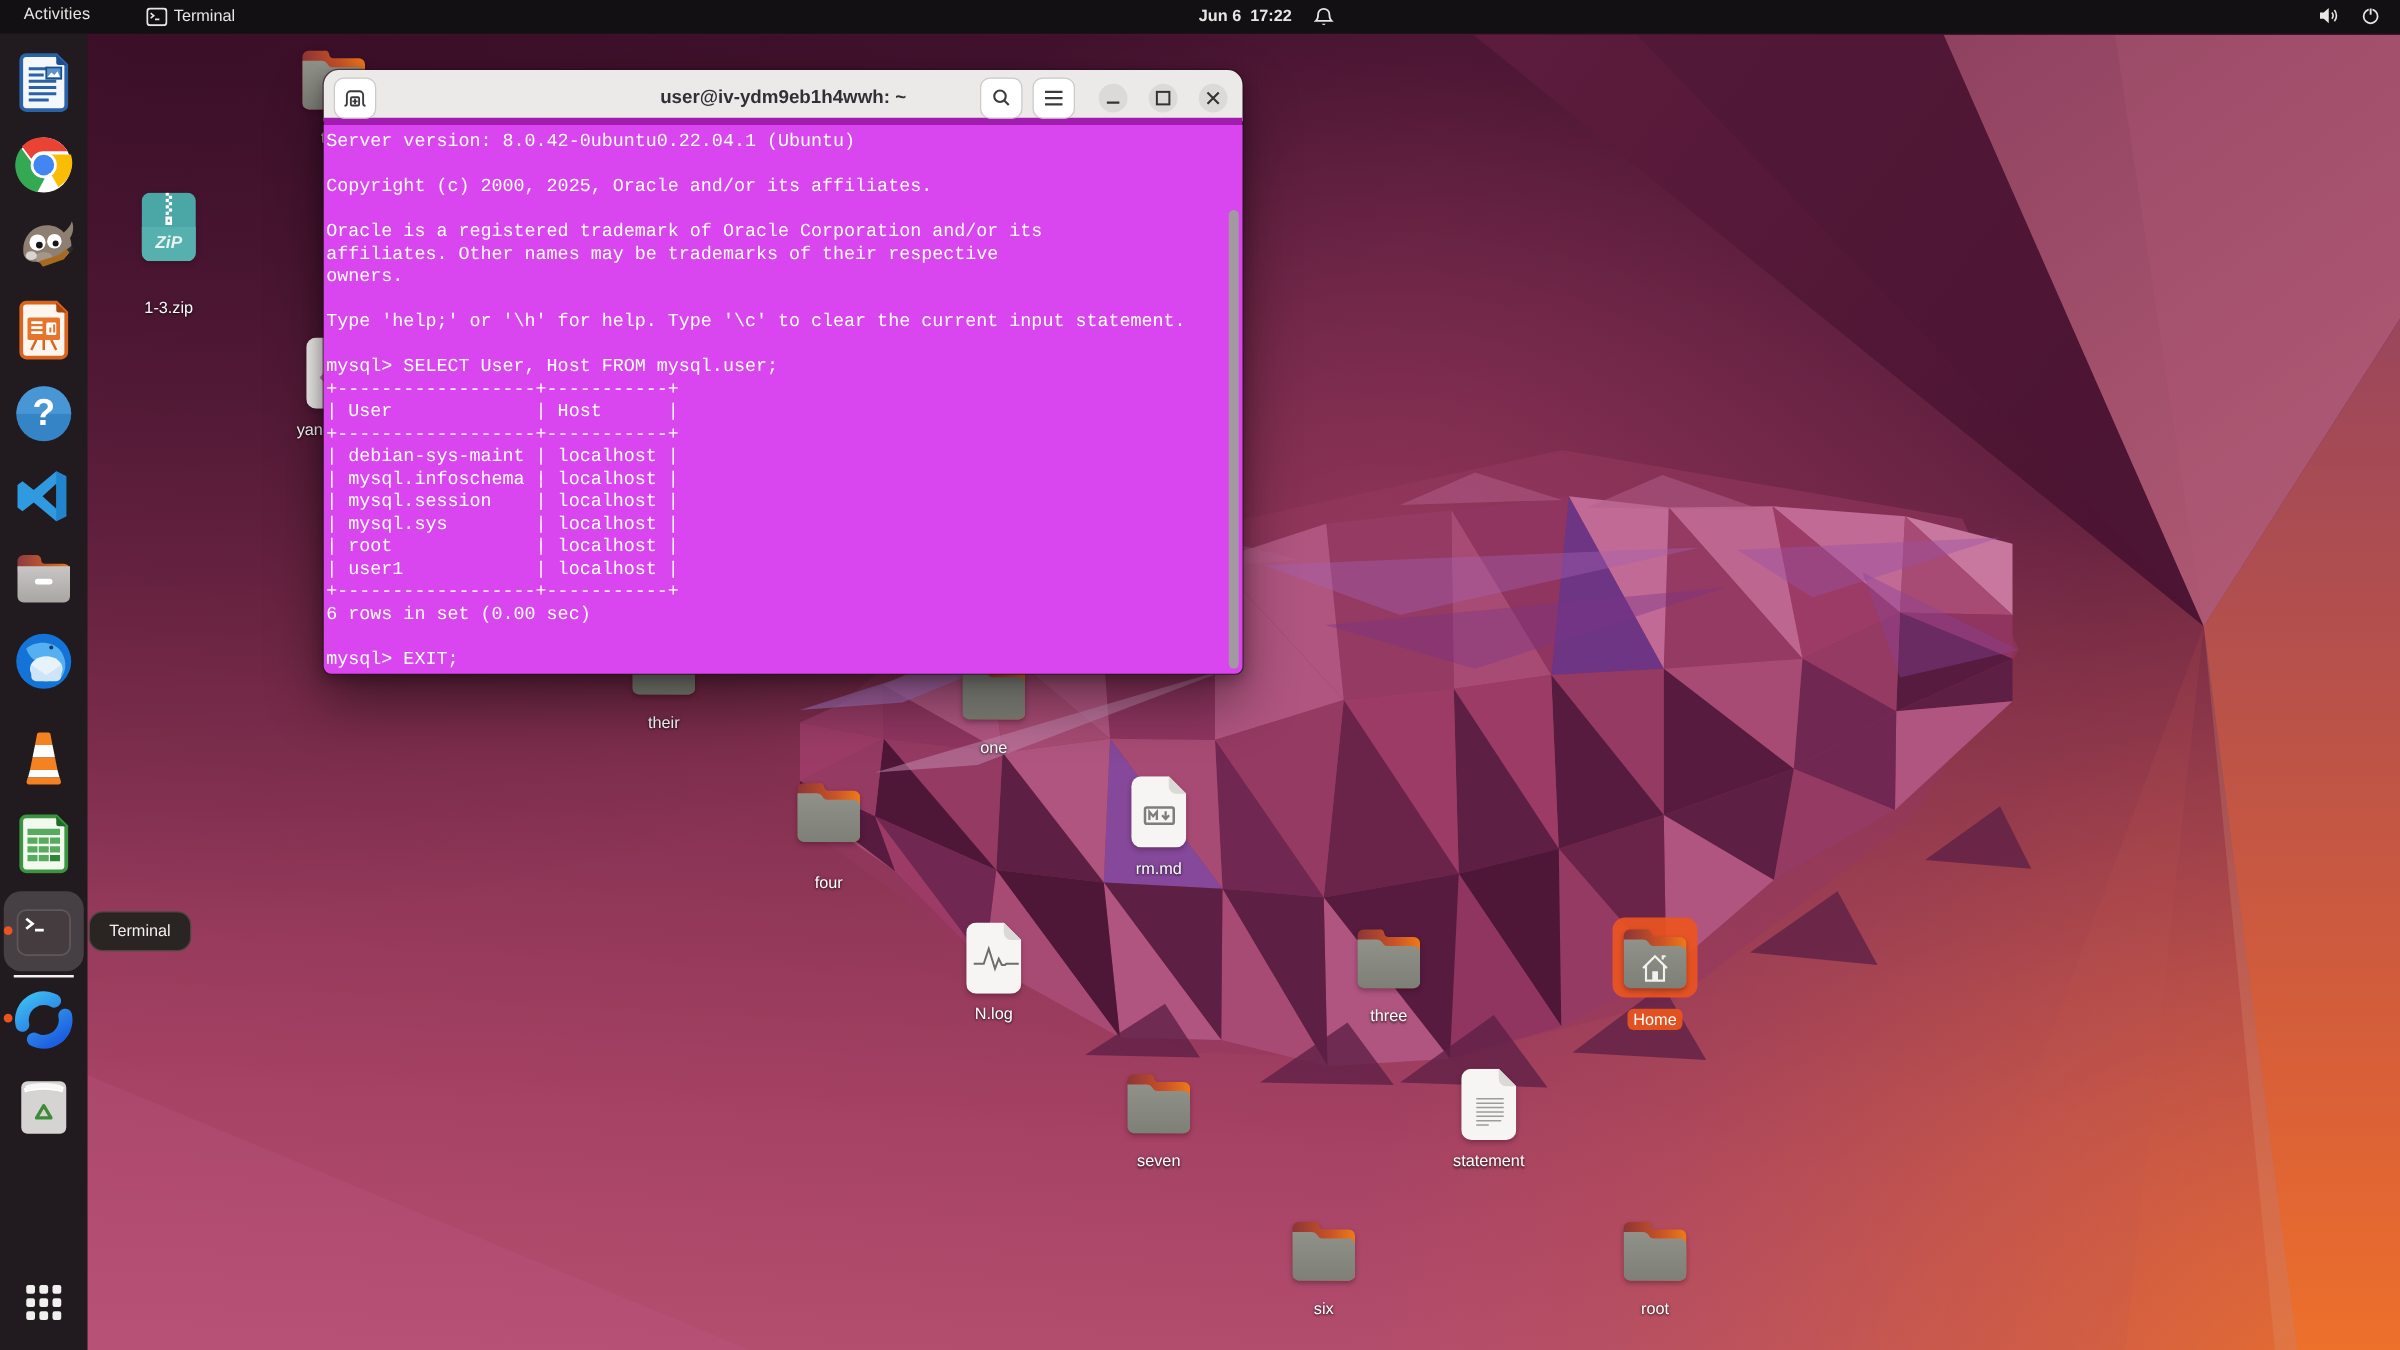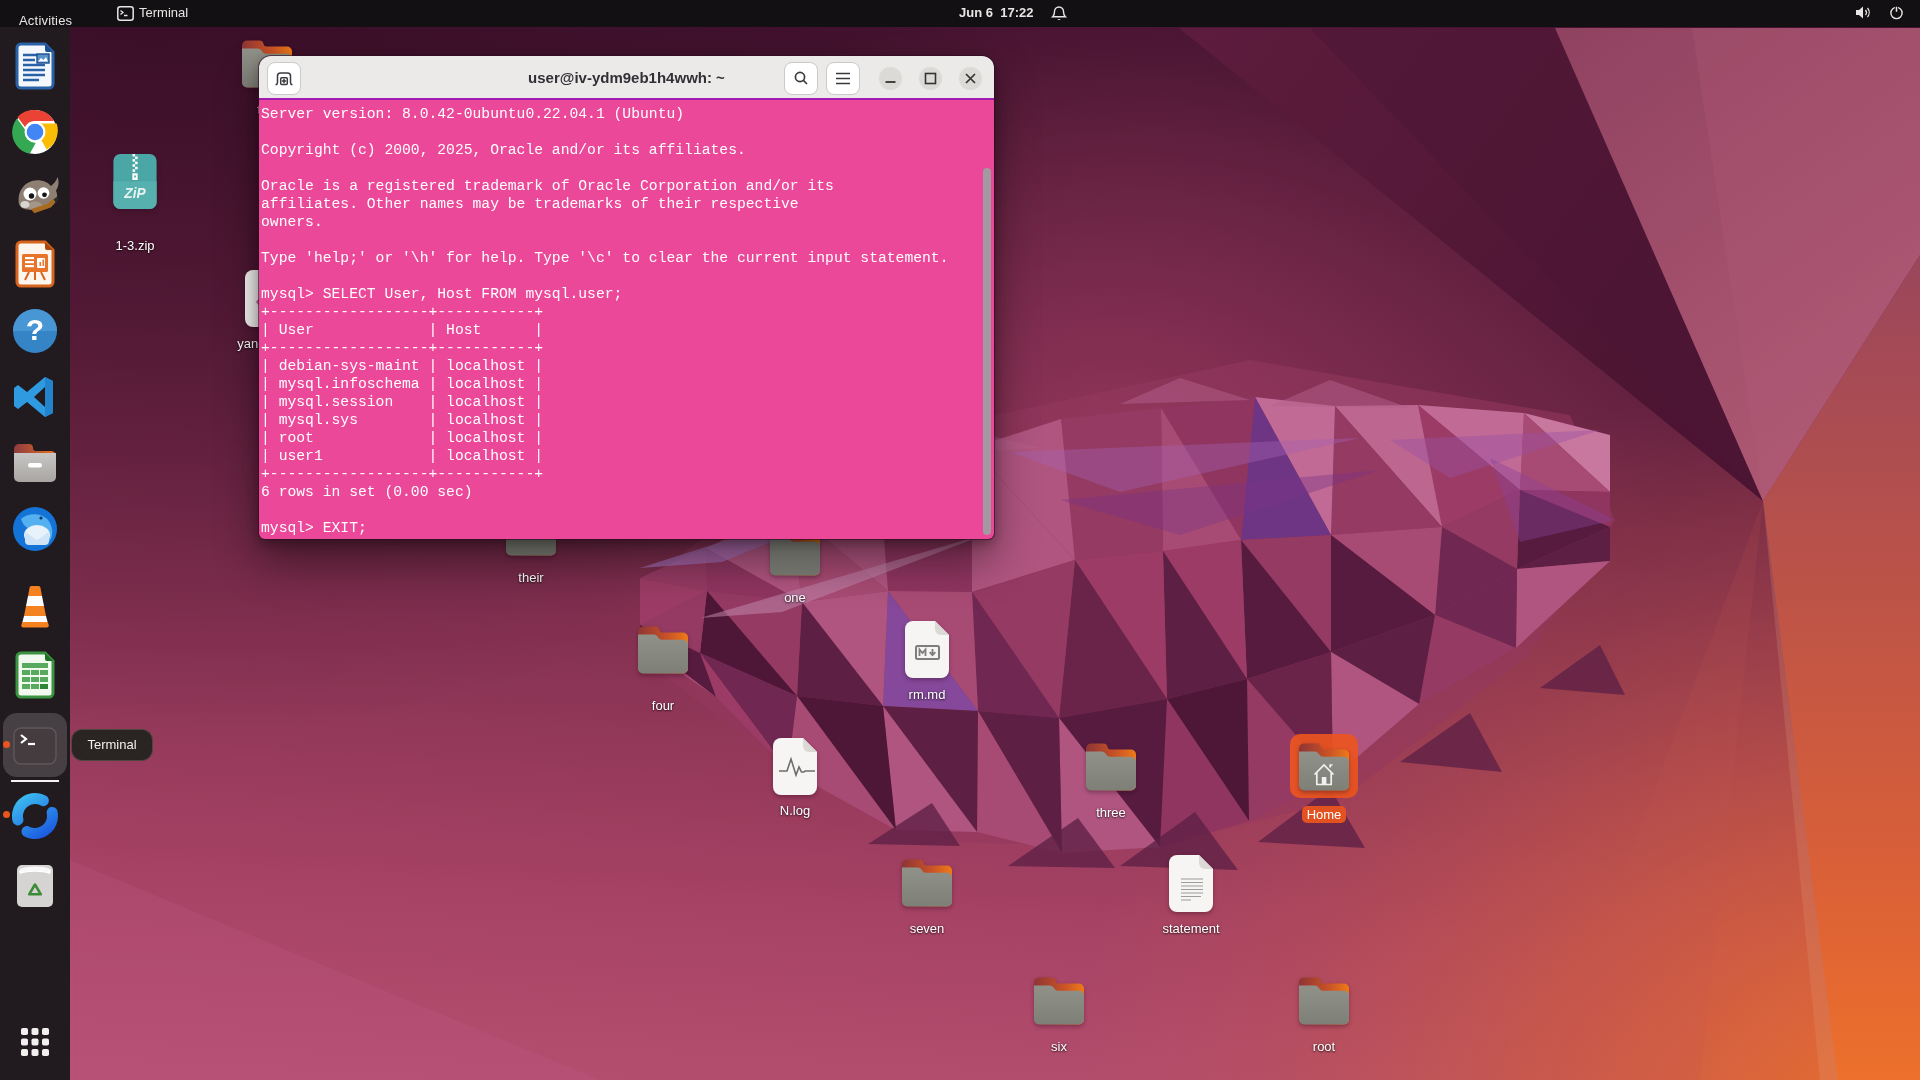--- a/index.html
+++ b/index.html
@@ -1,21 +1,21 @@
 <!DOCTYPE html>
 <html><head>
 <meta charset="utf-8">
 <style>
 *{margin:0;padding:0;box-sizing:border-box}
 html,body{width:1920px;height:1080px;overflow:hidden;background:#000;font-family:"Liberation Sans",sans-serif;-webkit-font-smoothing:antialiased}
 #stage{position:absolute;inset:0;width:1920px;height:1080px;transform:translateZ(0)}
 #wall{position:absolute;left:0;top:0}
 
 #topbar{position:absolute;left:0;top:0;width:1920px;height:27px;background:#131013;color:#e8e6e4;font-size:13px}
-#topbar .act{position:absolute;left:19px;top:13px;letter-spacing:.2px}
+#topbar .act{position:absolute;left:19px;top:3px;letter-spacing:.2px}
 #topbar .appico{position:absolute;left:117px;top:6px}
 #topbar .appname{position:absolute;left:139px;top:5px}
 #topbar .clock{position:absolute;left:959px;top:5px;font-weight:600}
 #topbar .bell{position:absolute;left:1051px;top:5px}
 #topbar .tright{position:absolute;right:16px;top:5px}
 
 #dock{position:absolute;left:0;top:27px;width:70px;height:1053px;background:#211a1f}
 .dk{position:absolute;left:11px;width:48px;height:48px}
 #dock .active-bg{position:absolute;left:3px;top:686px;width:64px;height:64px;border-radius:14px;background:rgba(255,255,255,.17)}
 #dock .sep{position:absolute;left:11px;top:753px;width:48px;height:1.5px;background:#f4f2f2}
@@ -25,25 +25,25 @@
 #tip{position:absolute;left:71px;top:729px;width:82px;height:32px;background:#2a2522;border:1px solid #4d4743;border-radius:11px;color:#f2f0ef;font-size:13px;text-align:center;line-height:30px}
 
 .dicon{position:absolute;width:110px;text-align:center}
 .dicon svg{display:block;margin:0 auto;filter:drop-shadow(0 2px 2px rgba(40,5,25,.35))}
 .dicon .lbl{display:inline-block;color:#fff;font-size:13px;line-height:15px;text-shadow:0 1px 2px rgba(0,0,0,.65),0 0 3px rgba(0,0,0,.4);padding:1px 5px;border-radius:5px}
 .dicon.sel .isel{background:rgba(233,84,32,.93);border-radius:10px;padding:7px 6px 5px;display:inline-block}
 .dicon.sel .isel svg{display:block}
 .dicon.sel .lbl{background:rgba(233,84,32,.95);text-shadow:none;margin-top:4px}
 
 #term{position:absolute;left:259px;top:56px;width:735px;height:483px;border-radius:12px 12px 6px 6px;box-shadow:0 0 0 1px rgba(45,12,35,.6),0 22px 44px rgba(0,0,0,.42),0 4px 12px rgba(0,0,0,.32);background:#370e28}
-#term .tbar{position:absolute;left:0;top:0;width:100%;height:44px;background:#ebeae8;border-radius:12px 12px 0 0;border-bottom:2px solid #a21caf}
+#term .tbar{position:absolute;left:0;top:0;width:100%;height:44px;background:#ebeae8;border-radius:12px 12px 0 0;border-bottom:6px solid #a21caf}
 #term .tbtn{position:absolute;top:6px;width:34px;height:33px;background:#fff;border:1px solid #ccc9c6;border-radius:8px}
 #term .circ{position:absolute;top:11px;width:23px;height:23px;border-radius:50%;background:#dcdad7}
 #term .ttl{position:absolute;left:0;right:0;top:13px;text-align:center;font-size:15px;font-weight:700;color:#313036}
-#term .content{position:absolute;left:0;top:44px;width:100%;height:439px;background:#ec4899;overflow:hidden;border-radius:0 0 6px 6px}
+#term .content{position:absolute;left:0;top:44px;width:100%;height:439px;background:#d946ef;overflow:hidden;border-radius:0 0 6px 6px}
 #term pre{position:absolute;left:2px;top:5px;font-family:"Liberation Mono",monospace;font-size:14.7px;line-height:18px;color:#ffffff}
 #term .sbar{position:absolute;right:3px;top:68px;width:8px;height:367px;border-radius:4px;background:#a29aa0}
 .lbl,#term pre,#topbar span,#term .ttl,#tip{opacity:.999}
 </style>
 </head>
 <body>
 <div id="stage">
 <svg id="wall" width="1920" height="1080" viewBox="0 0 1920 1080">
   <defs>
     <linearGradient id="gbase" x1="0.15" y1="0" x2="0.05" y2="1">

